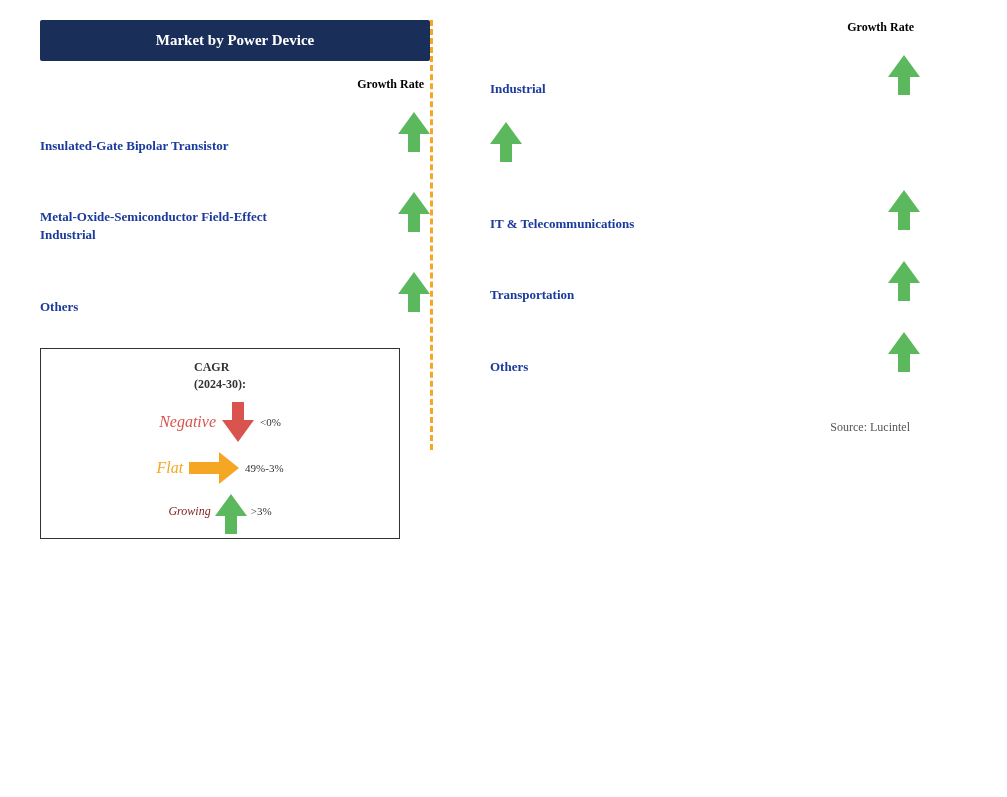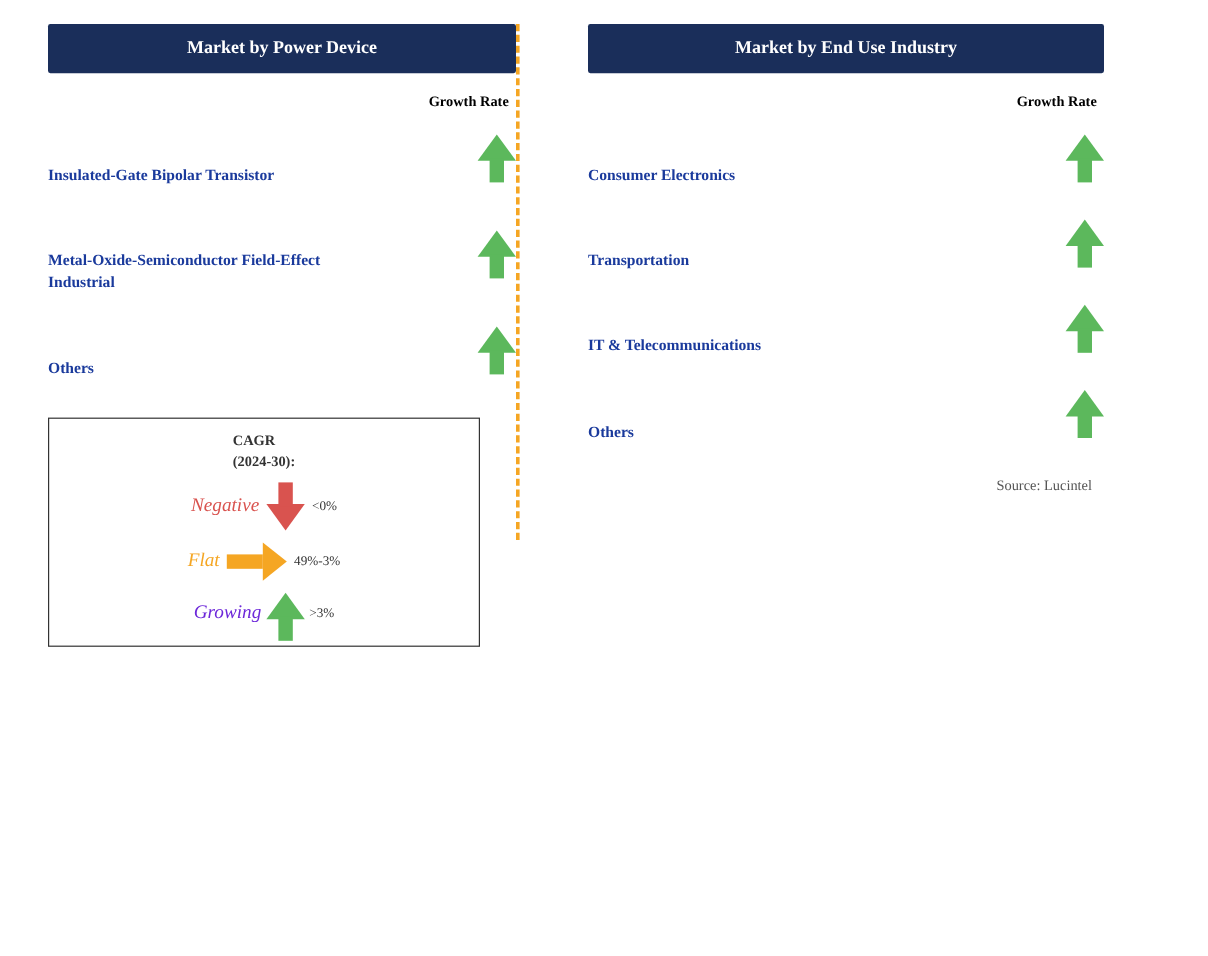--- a/index.html
+++ b/index.html
@@ -197,30 +197,30 @@
       font-size: 16px;
     }
 
     .legend-flat {
       color: #f5a623;
       font-style: italic;
       font-size: 16px;
     }
 
     .legend-growing {
-      color: #6d28d9;
+      color: #7f1d1d;
       font-style: italic;
-      font-size: 16px;
+      font-size: 12px;
     }
 
     .source-text {
       font-size: 12px;
       color: #555;
       text-align: right;
-      margin-top: 16px;
+      margin-top: 32px;
       padding-right: 10px;
     }
 
     .growth-header-row {
       display: flex;
       justify-content: flex-end;
       font-size: 12px;
       font-weight: bold;
       color: #000000;
       margin-bottom: 4px;
@@ -273,39 +273,41 @@
         <span class="legend-growing">Growing</span>
         <span class="green-arrow-up" style="width:28px;height:34px;"></span>
         <span class="legend-item-value">&gt;3%</span>
       </div>
     </div>
   </div>
 
   <div class="divider"></div>
 
   <div class="right-panel">
-    <div class="panel-header">Market by End Use Industry</div>
 
     <div class="growth-header-row">
       <span>Growth Rate</span>
     </div>
 
-
-    <div class="item-row">
-      <span class="item-label">Consumer Electronics</span>
+    <div class="item-row">
+      <span class="item-label">Industrial</span>
+      <span class="green-arrow-up"></span>
+    </div>
+
+    <div class="item-row">
+      <span class="green-arrow-up"></span>
+    </div>
+
+    <div class="item-row">
+      <span class="item-label">IT &amp; Telecommunications</span>
       <span class="green-arrow-up"></span>
     </div>
 
     <div class="item-row">
       <span class="item-label">Transportation</span>
-      <span class="green-arrow-up"></span>
-    </div>
-
-    <div class="item-row">
-      <span class="item-label">IT &amp; Telecommunications</span>
       <span class="green-arrow-up"></span>
     </div>
 
     <div class="item-row">
       <span class="item-label">Others</span>
       <span class="green-arrow-up"></span>
     </div>
 
     <div class="source-text">Source: Lucintel</div>
   </div>

